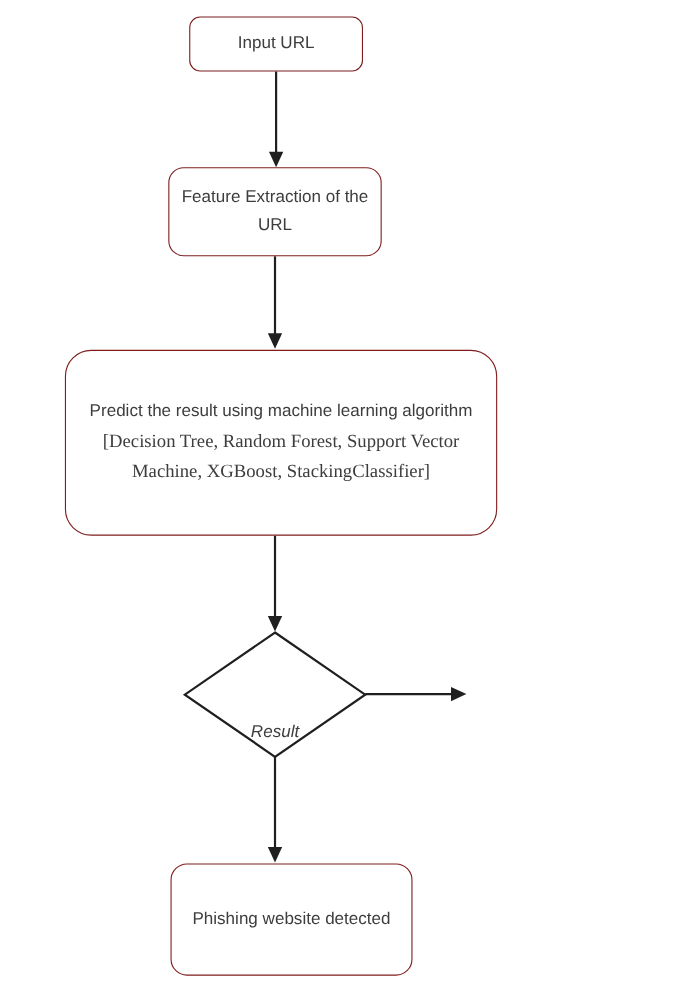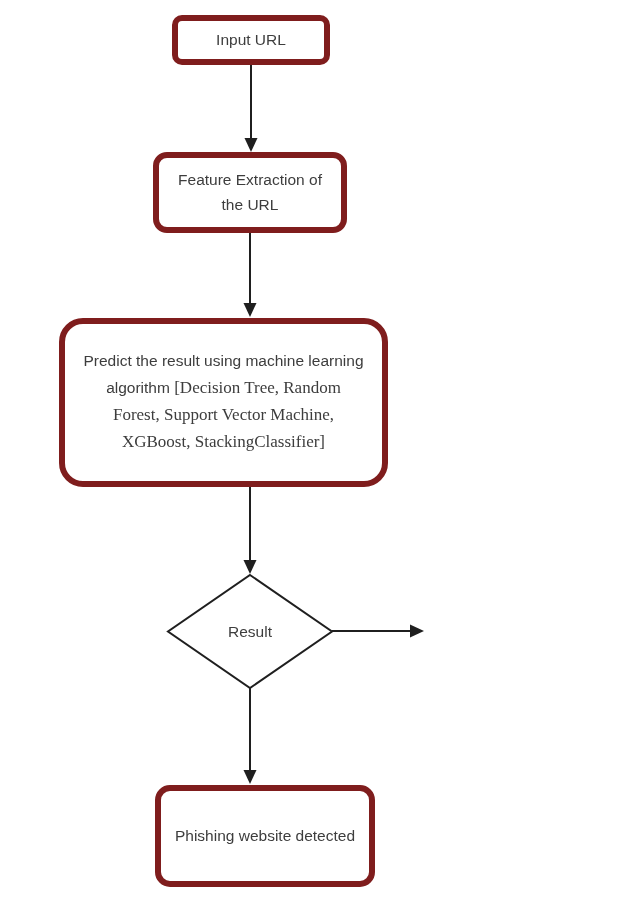--- a/index.html
+++ b/index.html
@@ -19,21 +19,21 @@
   .svg-layer {
     position: absolute;
     left: 0;
     top: 0;
     width: 628px;
     height: 903px;
   }
   .node {
     position: absolute;
     box-sizing: border-box;
-    border: 6px solid #7f1d1d;
+    border: 1px solid #7f1d1d;
     background: #ffffff;
     display: flex;
     align-items: center;
     justify-content: center;
     text-align: center;
     font-size: 15.5px;
     line-height: 1.55;
     padding: 4px 10px;
   }
   .node-input-url {
@@ -41,49 +41,50 @@
     width: 158px; height: 50px;
     border-radius: 10px;
   }
   .node-feature-extraction {
     left: 153px; top: 152px;
     width: 194px; height: 81px;
     border-radius: 14px;
   }
   .node-predict {
     left: 59px; top: 318px;
-    width: 329px; height: 169px;
+    width: 393px; height: 169px;
     border-radius: 24px;
     line-height: 1.6;
     padding: 8px 18px;
   }
   .node-predict .serif-part {
     font-family: "Liberation Serif", serif;
     font-size: 17px;
   }
   .node-not-phishing {
     left: 425px; top: 580px;
     width: 188px; height: 100px;
     border-radius: 13px;
   }
   .node-phishing-detected {
     left: 155px; top: 785px;
     width: 220px; height: 102px;
     border-radius: 15px;
   }
   .diamond-label {
     position: absolute;
-    left: 168px; top: 575px;
+    left: 168px; top: 609px;
     width: 164px; height: 113px;
     display: flex;
     align-items: center;
     justify-content: center;
     text-align: center;
     font-size: 15.5px;
     pointer-events: none;
+    font-style: italic;
   }
 </style>
 </head>
 <body>
 
 <div class="canvas">
 
   <svg class="svg-layer" viewBox="0 0 628 903" xmlns="http://www.w3.org/2000/svg">
 
     <g>

